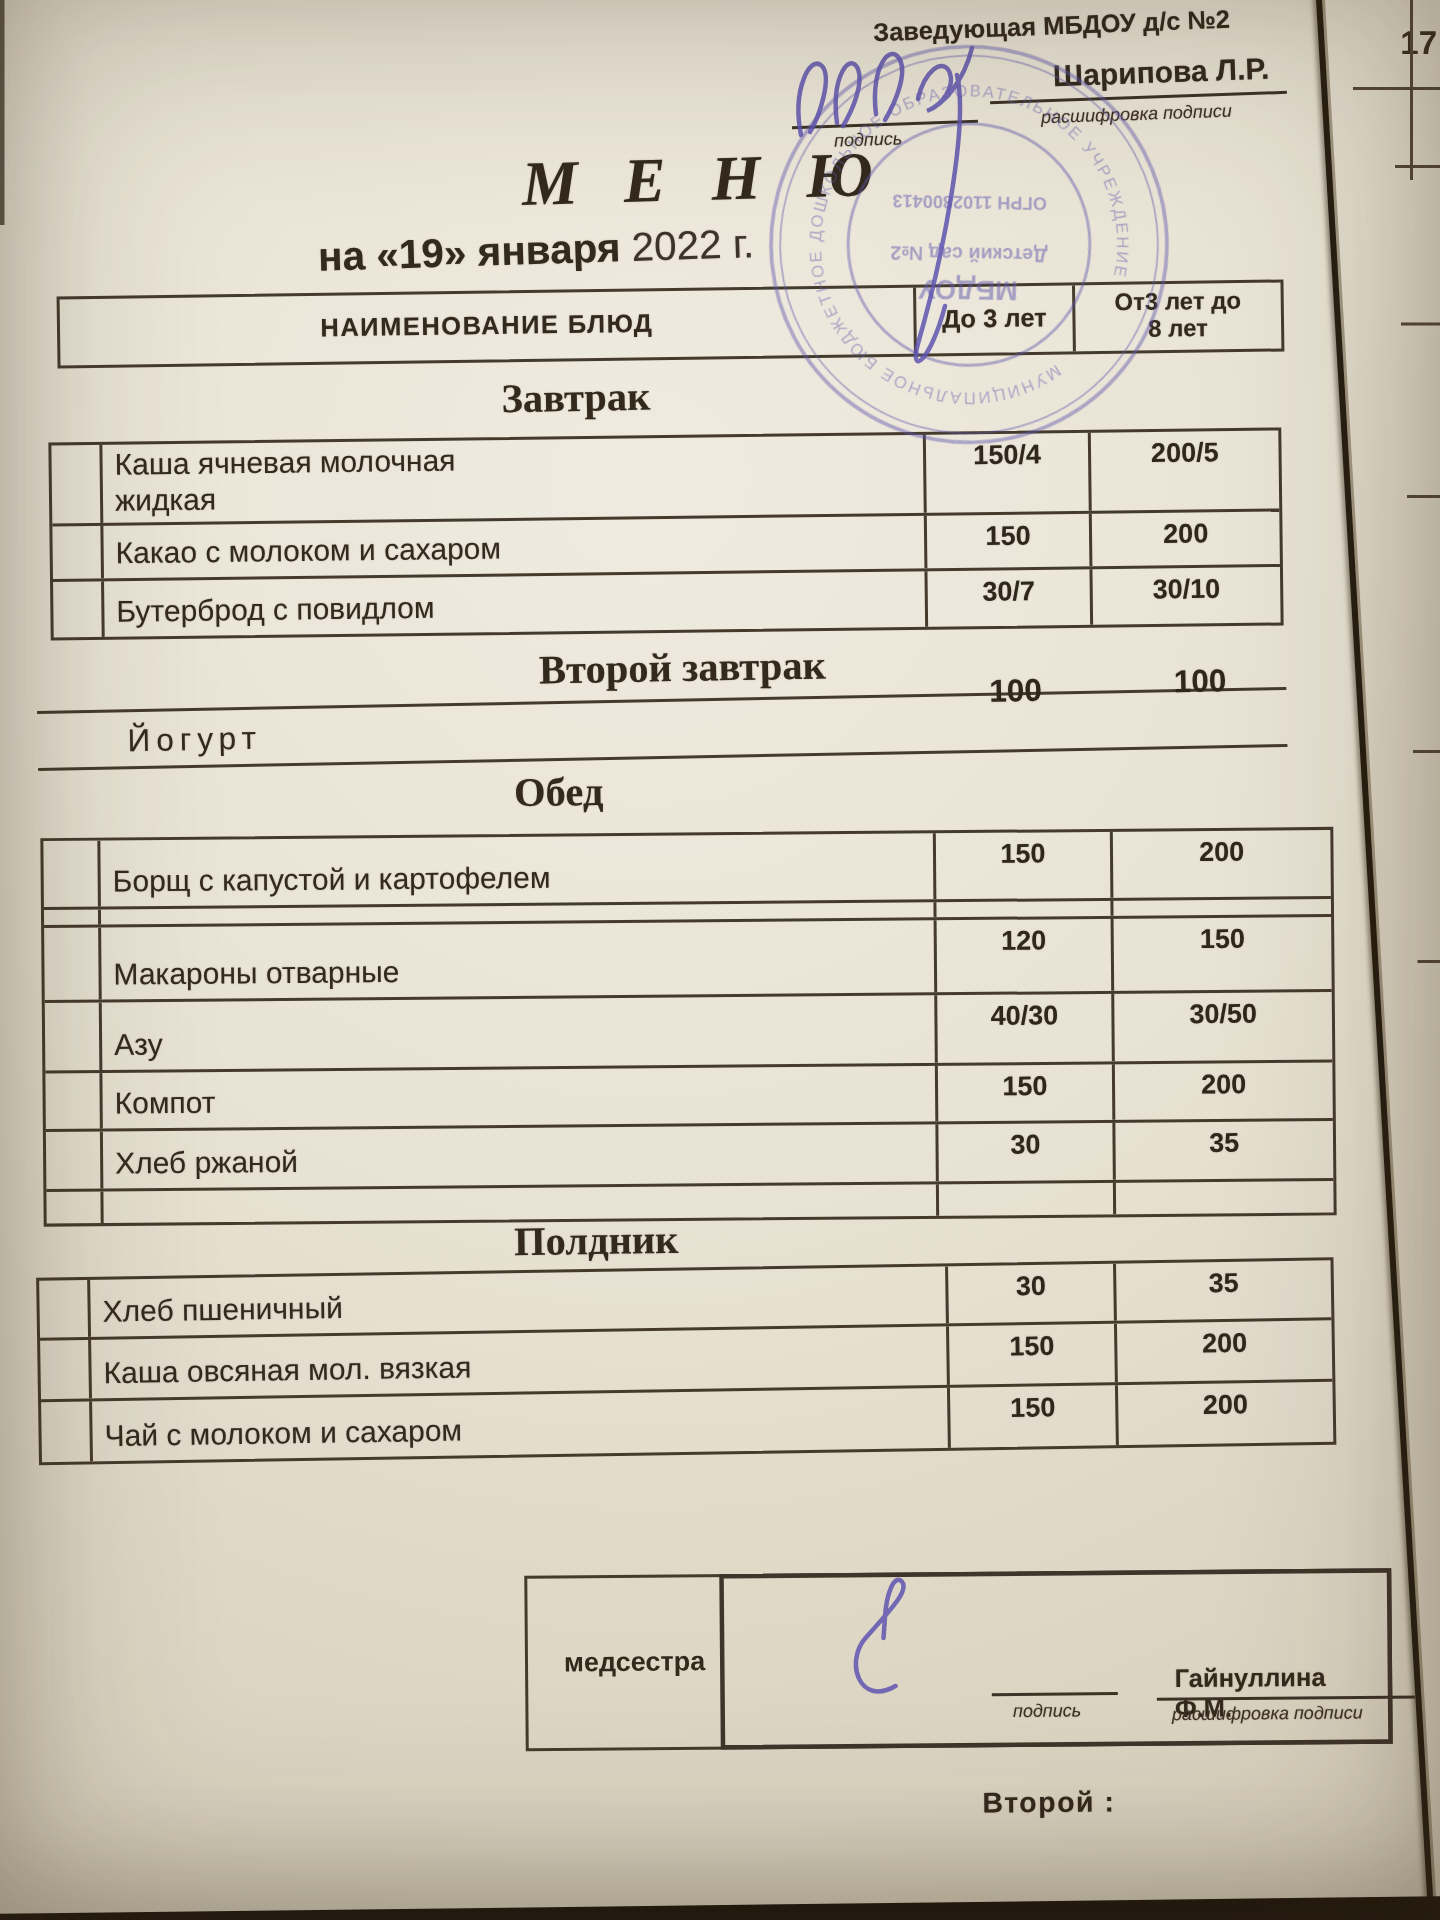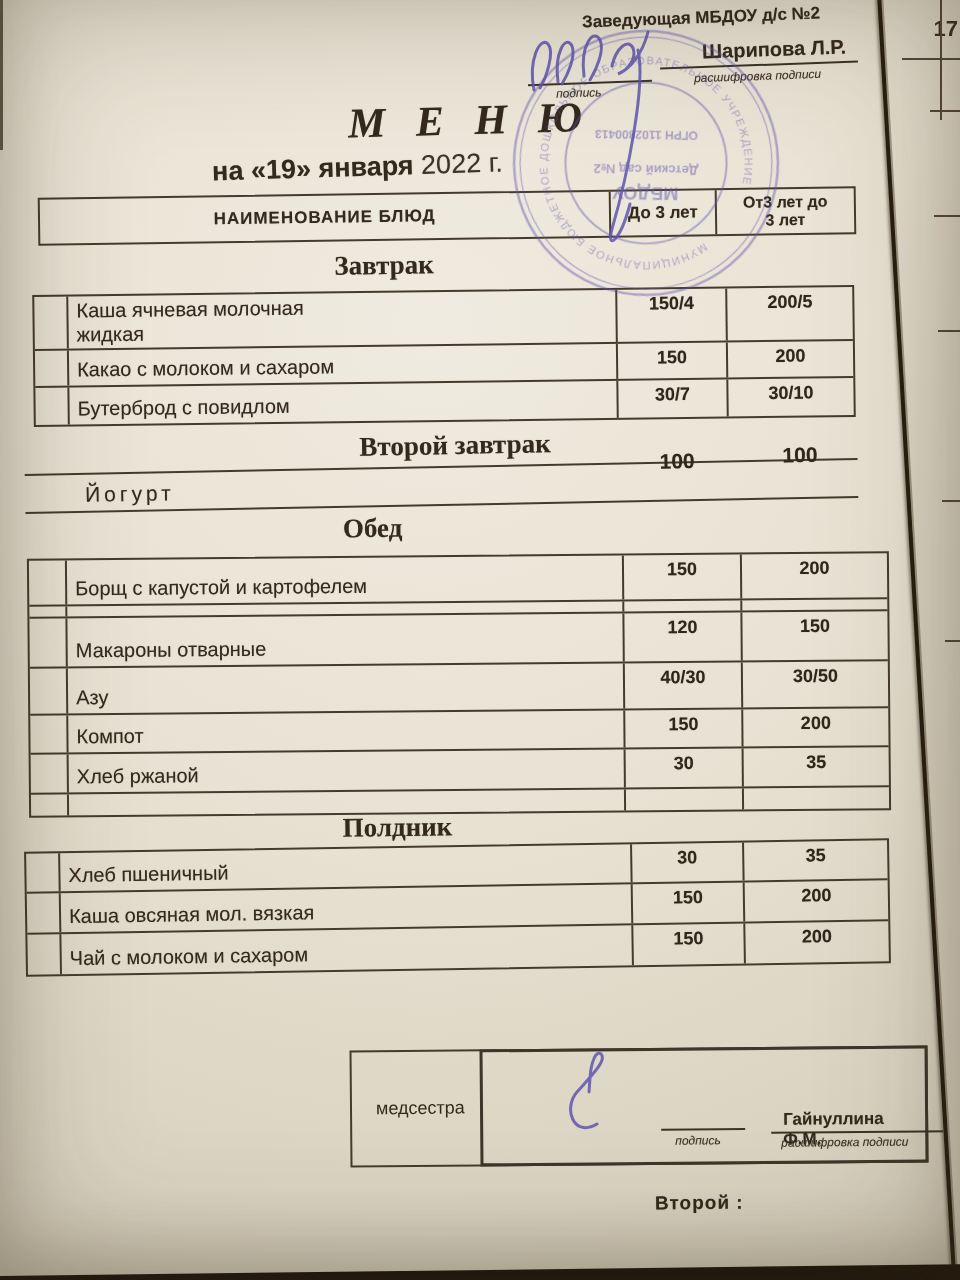--- a/index.html
+++ b/index.html
@@ -68,21 +68,21 @@
   .sb-name { position:absolute; left:60px; top:8px; font-size:21px; letter-spacing:4px; color:#33291d;
     text-shadow:0 0 1px rgba(58,47,35,.35); }
   .sb-val1 { position:absolute; left:635px; top:-14px; font-size:21px; font-weight:bold; color:#2f271b; }
   .sb-val2 { position:absolute; left:758px; top:-18px; font-size:21px; font-weight:bold; color:#2f271b; }
 
   .wrap-narrow { display:inline-block; width:235px; line-height:1.18; }
 
   
   .nurse-box { left:350px; top:1048px; width:578px; height:117px; border:2px solid #453b2d;
     position:absolute; transform:rotate(-0.5deg); }
-  .nurse-label { position:absolute; left:24px; top:46px; font-size:18px; font-weight:normal; color:#33291d; }
+  .nurse-label { position:absolute; left:24px; top:46px; font-size:18px; font-weight:bold; color:#33291d; }
   .nurse-inner { position:absolute; left:128px; top:-2px; right:-2px; bottom:-2px; border:3px solid #3f352a; }
   .total { left:655px; top:1192px; font-size:19px; font-weight:bold; letter-spacing:1px; transform:rotate(-0.5deg); }
 
   .stamp { position:absolute; left:505px; top:22px; width:282px; height:282px; z-index:5;
     filter:blur(.4px); transform:rotate(-6deg); }
   .sig-svg { position:absolute; z-index:6; }
 </style>
 </head>
 <body>
 
@@ -112,21 +112,21 @@
     <div class="txt menu-date">
       <span class="b">на «19» января</span>
       <span class="y">2022 г.</span>
     </div>
 
     <div class="tbl hdr-table">
       <div class="hdr-cell" style="width:574px; font-size:17px; letter-spacing:1px;">НАИМЕНОВАНИЕ БЛЮД</div>
       <div class="hdr-cell" style="width:106px; font-size:17px;">До 3 лет</div>
       <div class="hdr-cell" style="width:138px; font-size:16px; flex-direction:column; line-height:1.1;">
         <span>От3 лет до</span>
-        <span>3 лет</span>
+        <span>8 лет</span>
       </div>
     </div>
 
     <div class="txt serif-head" style="left:0; top:250px; width:768px; font-size:27px; transform:rotate(-1deg);">Завтрак</div>
     <div class="tbl" style="left:33px; top:290px; width:822px; transform:rotate(-0.7deg);">
       <div class="trow" style="height:54px;">
         <div class="tcell c-margin"></div>
         <div class="tcell c-name" style="align-items:flex-start; padding-top:3px;">
             <span class="wrap-narrow">Каша ячневая молочная жидкая</span>
           </div>

